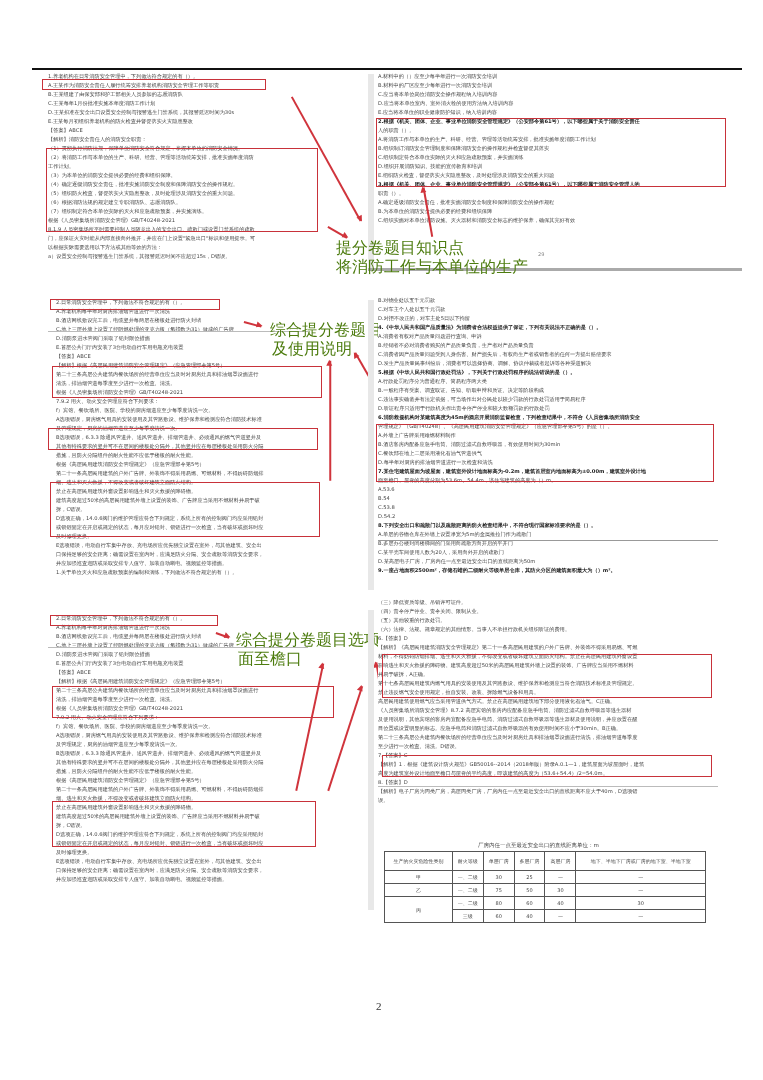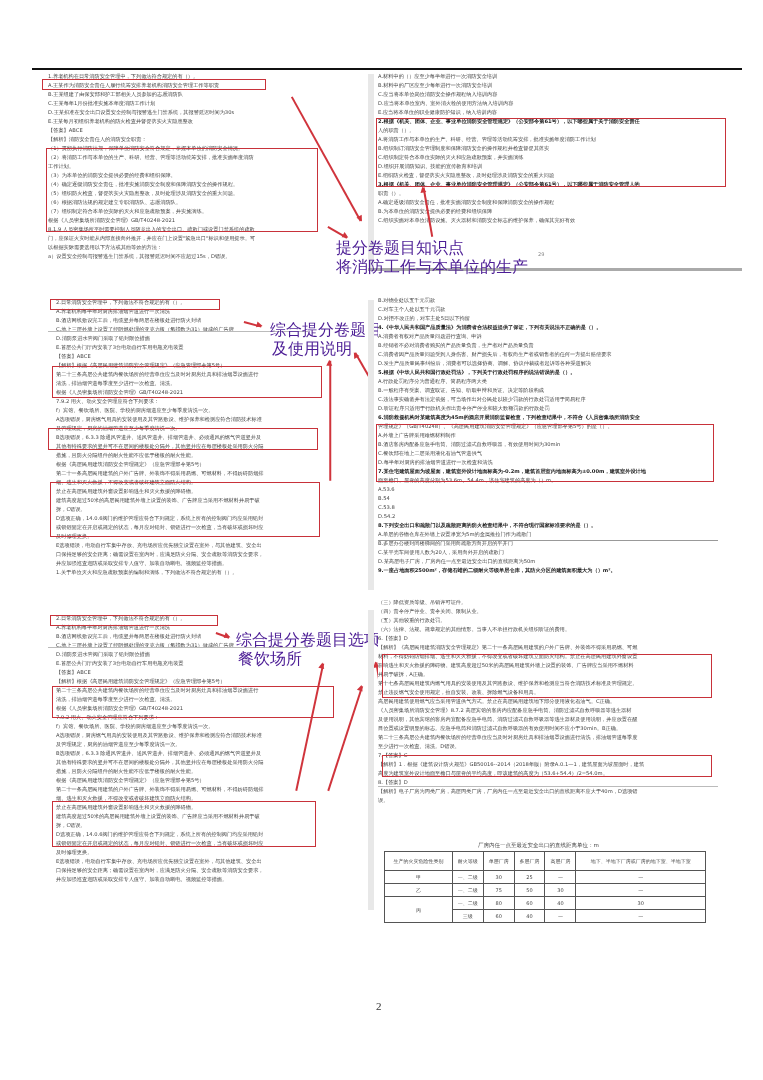--- a/index.html
+++ b/index.html
@@ -3,21 +3,21 @@
 <meta charset="utf-8">
 <style>
   html,body{margin:0;padding:0;background:#fff;}
   body{width:763px;height:1080px;position:relative;overflow:hidden;font-family:"DejaVu Sans","Liberation Sans",sans-serif;color:#333;}
   .abs{position:absolute;}
   .topline{position:absolute;left:32px;top:68px;width:710px;height:2px;background:#111;}
   .panel{position:absolute;background:#fff;font-size:5.2px;line-height:9px;color:#444;overflow:hidden;}
   .panel .ln{white-space:nowrap;overflow:hidden;}
   .panel .b{font-weight:bold;color:#222;}
   .rbox{position:absolute;border:1.5px solid #c8323a;box-sizing:border-box;}
-  .caption{position:absolute;color:#4c1d95;font-size:16px;line-height:19px;white-space:nowrap;font-family:"DejaVu Sans",sans-serif;}
+  .caption{position:absolute;color:#4d7c0f;font-size:16px;line-height:19px;white-space:nowrap;font-family:"DejaVu Sans",sans-serif;}
   .shadowR{position:absolute;background:#d6d6d6;}
   .gray{background:#e8e8e8;}
   .arrow{position:absolute;height:1.5px;background:#d0343c;transform-origin:0 50%;}
   .arrow::after{content:"";position:absolute;right:-1px;top:-3px;border-left:6px solid #d0343c;border-top:3.5px solid transparent;border-bottom:3.5px solid transparent;}
   table.t{position:absolute;border-collapse:collapse;font-size:5px;color:#444;}
   table.t td{border:1px solid #555;text-align:center;padding:0 2px;height:12px;}
   .pagenum{position:absolute;left:376px;top:1000px;font-size:11px;color:#333;font-family:"Liberation Serif",serif;}
   .sepline{position:absolute;height:1px;background:#bbb;}
 </style>
 </head>
@@ -199,21 +199,21 @@
     <div class="ln">口保持足够的安全距离；确需设置在室内时，应满足防火分隔、安全疏散等消防安全要求，</div>
     <div class="ln">并应加强巡查巡防或采取安排专人值守、加装自动断电、视频监控等措施。</div>
   </div>
 <div class="sepline" style="left:48px;top:647px;width:260px;"></div>
 <div class="rbox" style="left:50px;top:615px;width:168px;height:11px;"></div>
 <div class="rbox" style="left:52px;top:686px;width:282px;height:32px;"></div>
 <div class="rbox" style="left:52px;top:801px;width:264px;height:46px;"></div>
 
 <div class="caption" style="left:236px;top:630px;">
   <div>综合提分卷题目选项知识点在</div>
-  <div style="padding-left:2px;">餐饮场所</div>
+  <div style="padding-left:2px;">面至檐口</div>
 </div>
 <div class="arrow" style="left:216px;top:632px;width:14px;transform:rotate(20deg);"></div>
 <div class="arrow" style="left:296px;top:790px;width:130px;transform:rotate(-78deg);"></div>
 <div class="arrow" style="left:328px;top:790px;width:110px;transform:rotate(-72deg);"></div>
 <div class="arrow" style="left:398px;top:800px;width:140px;transform:rotate(-99deg);"></div>
 
 <div class="shadowR gray" style="left:368px;top:610px;width:6px;height:300px;"></div>
 <div class="panel" style="left:378px;top:598px;width:362px;height:224px;" id="p_br">
     <div class="ln">（三）降低资质等级、吊销许可证件。</div>
     <div class="ln">（四）责令停产停业、责令关闭、限制从业。</div>

